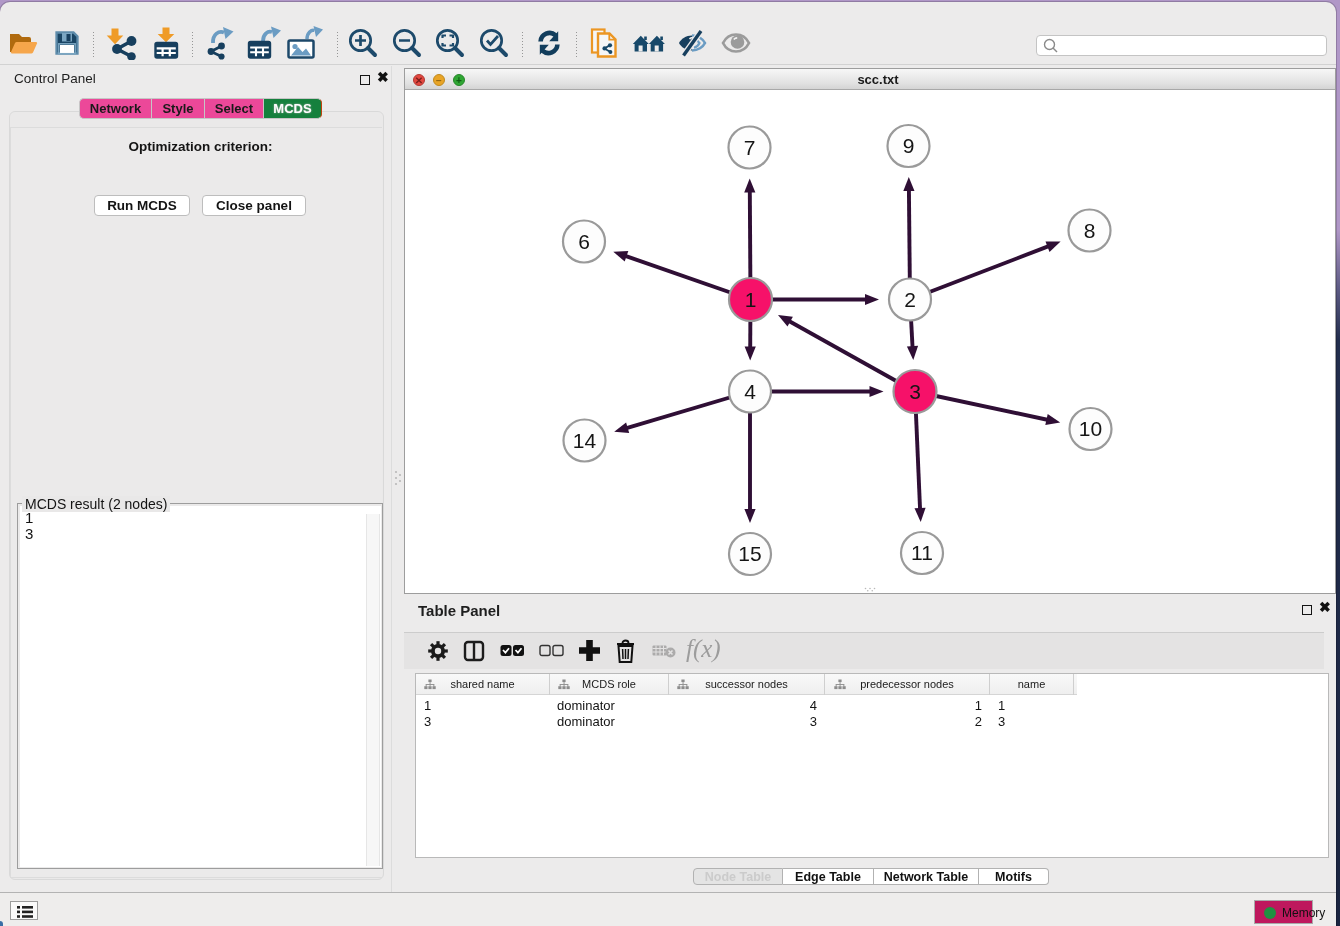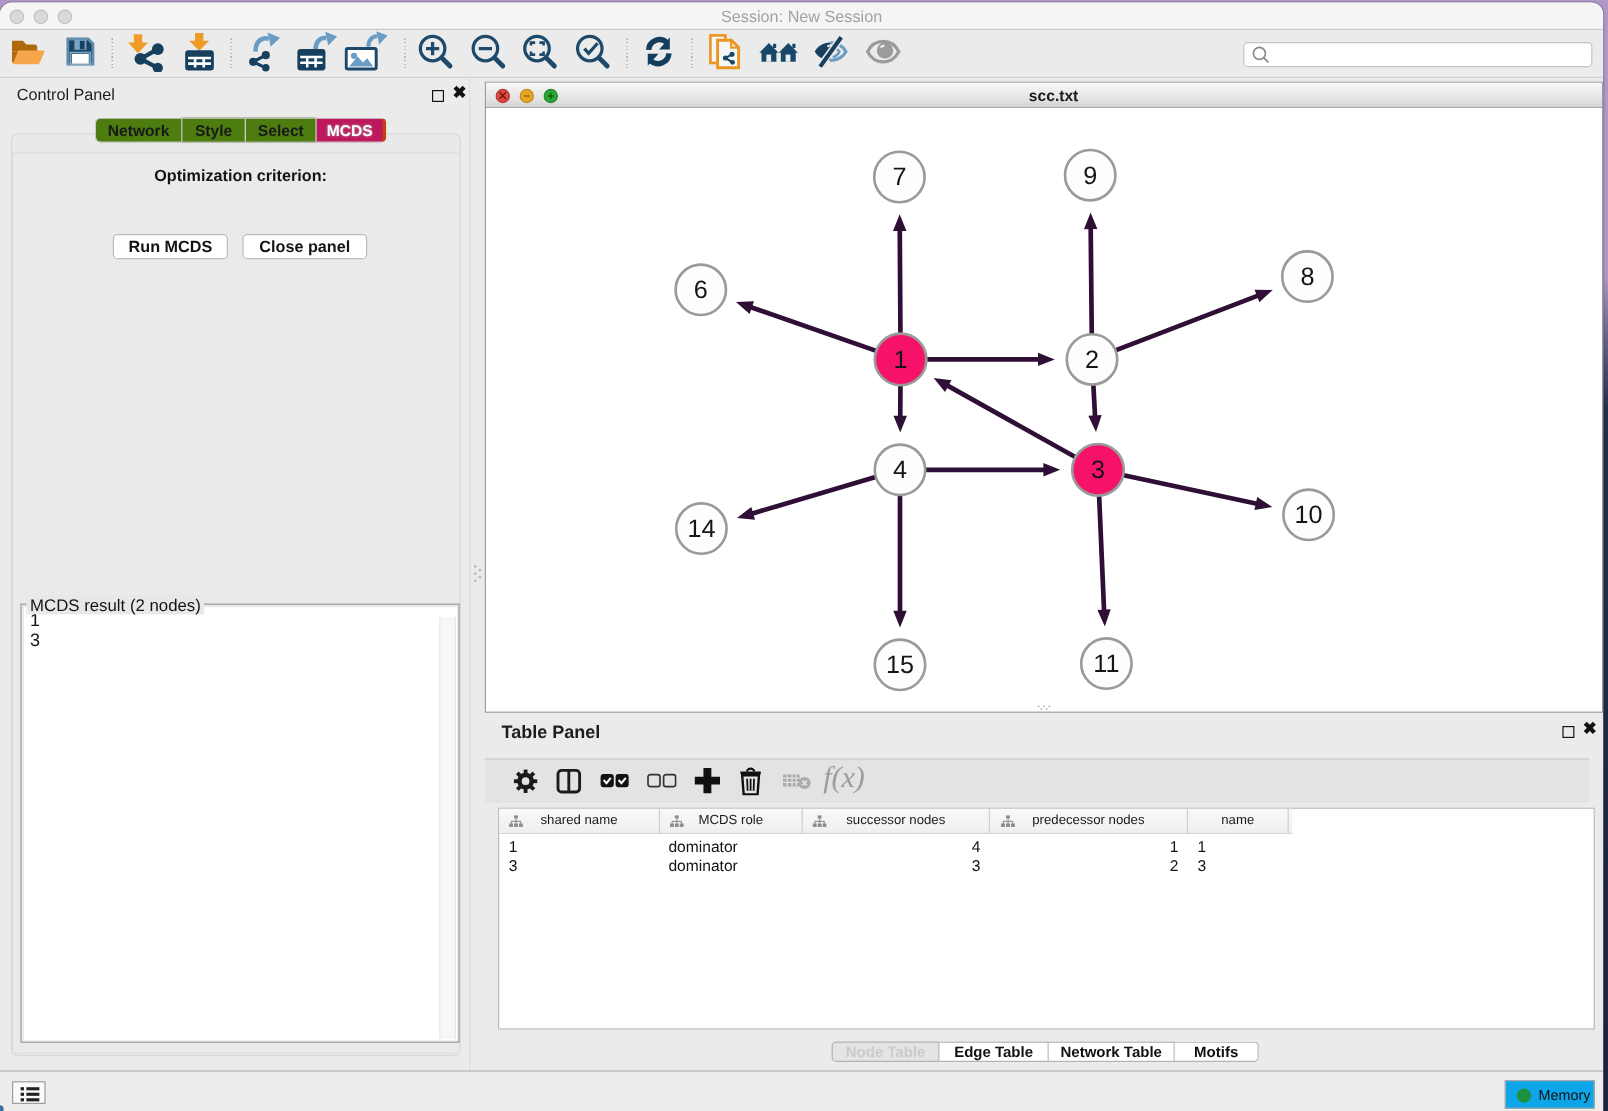--- a/index.html
+++ b/index.html
@@ -19,23 +19,23 @@
 .tbi { position:absolute; top:0; }
 .tsep { position:absolute; top:6px; height:27px; width:1px; background-image:repeating-linear-gradient(to bottom, #969696 0 1px, transparent 1px 3px); }
 #search { position:absolute; left:1036px; top:9px; width:291px; height:21px; background:#fff; border:1px solid #c4c4c4; border-radius:4px; }
 
 #cpanel { position:absolute; left:0; top:64px; width:392px; height:826px; background:#ecebeb; border-right:1px solid #dcdcdc; }
 #cphead { position:absolute; left:0; top:0; width:392px; height:28px; }
 #cphead .t { position:absolute; left:14px; top:5px; font-size:13.5px; color:#1e1e1e; }
 .sqbtn { position:absolute; top:9px; width:9.5px; height:9.5px; border:1.6px solid #141414; }
 .xbtn { position:absolute; top:3px; font-size:14px; font-weight:bold; color:#111; }
 #tabs { position:absolute; left:79px; top:32px; height:21px; z-index:5; }
-.tab { position:absolute; top:0; height:21px; background:#4d7c0f; border:1px solid #c6c6c6; border-right:none; font-size:13px; font-weight:600; color:#1a1a1a; text-align:center; line-height:20px; }
+.tab { position:absolute; top:0; height:21px; background:#ec4899; border:1px solid #c6c6c6; border-right:none; font-size:13px; font-weight:600; color:#1a1a1a; text-align:center; line-height:20px; }
 #tab-net { border-radius:5px 0 0 5px; }
-#tab-mcds { background:#be185d; color:#fdfdfd; border-right:3px solid #c2410c; border-radius:0 5px 5px 0; text-shadow:0 0 2px #b5b5b5; }
+#tab-mcds { background:#15803d; color:#fdfdfd; border-right:1px solid #c2410c; border-radius:0 5px 5px 0; text-shadow:0 0 2px #b5b5b5; }
 #cpcontent { position:absolute; left:9px; top:45px; width:375px; height:769px; border:1px solid #d9d9d9; border-radius:6px; background:#eae9e9; }
 #cpinner { position:absolute; left:10px; top:61px; width:372px; height:751px; border:1px solid #dcdcdc; border-right:none; background:#ebeaea; }
 #optlabel { position:absolute; left:8px; top:73px; width:385px; text-align:center; font-size:13.5px; font-weight:bold; color:#141414; }
 #dropdown { position:absolute; left:45px; top:94px; width:312px; height:22px; background:#fff; border:1px solid #bdbdbd; border-radius:5px; font-size:14px; color:#141414; line-height:21px; padding-left:25px; }
 .btn { position:absolute; height:21px; background:#fff; border:1px solid #bdbdbd; border-radius:4px; font-size:13.5px; font-weight:bold; color:#141414; text-align:center; line-height:20px; }
 #mcdsbox { position:absolute; left:17px; top:437px; width:366px; height:366px; border:1px solid #9d9d9d; }
 #mcdsbox .lbl { position:absolute; left:4px; top:-8px; background:#e9e8e8; padding:0 3px; font-size:14px; color:#141414; }
 #mcdslist { position:absolute; left:2px; top:2px; width:361px; height:361px; background:#fff; font-size:15px; color:#141414; padding:4px 0 0 5px; line-height:16px; }
 #mcdssb { position:absolute; right:1px; top:8px; width:14px; height:352px; background:#f7f7f7; border-left:1px solid #e6e6e6; border-right:1px solid #e6e6e6; }
 
@@ -57,36 +57,30 @@
 #thead { position:absolute; left:0; top:0; width:661px; height:21px; background:linear-gradient(#f9f9f9,#efefef); border-bottom:1px solid #d5d5d5; font-size:11px; color:#1a1a1a; }
 .thc { position:absolute; top:0; height:21px; border-right:1px solid #cfcfcf; text-align:center; line-height:21px; }
 .trow { position:absolute; font-size:13px; color:#141414; height:16px; line-height:16px; }
 #ttabs { position:absolute; left:289px; top:272px; height:17px; font-size:12.5px; font-weight:bold; }
 .ttab { position:absolute; top:0; height:17px; background:#fff; border:1px solid #b2b2b2; border-left:none; color:#111; text-align:center; line-height:17px; }
 #ttab-node { background:#e4e4e4; color:#cbcbcb; border-left:1px solid #b2b2b2; border-radius:4px 0 0 4px; }
 #ttab-motifs { border-radius:0 4px 4px 0; }
 
 #statusbar { position:absolute; left:0; top:890px; width:1336px; height:34px; background:#eeedec; border-top:1px solid #b3b3b3; }
 #listbtn { position:absolute; left:10px; top:8px; width:28px; height:19px; background:#fafafa; border:1px solid #9c9c9c; }
-#membtn { position:absolute; left:1254px; top:7px; width:75px; height:24px; background:#0ea5e9; border:1px solid #a9a9a9; font-size:12px; color:#111; }
+#membtn { position:absolute; left:1254px; top:7px; width:59px; height:24px; background:#be185d; border:1px solid #a9a9a9; font-size:12px; color:#111; }
 #membtn .dot { position:absolute; left:9px; top:6px; width:12px; height:12px; border-radius:50%; background:#1f9241; }
 #membtn .mt { position:absolute; left:27px; top:5px; }
 </style>
 </head>
 <body>
 <div id="bg"></div>
 <div id="bgtop"></div>
 <div id="bgright"></div>
 <div id="win">
-  <div id="titlebar">
-    <div class="tl" style="left:8px"></div>
-    <div class="tl" style="left:28px"></div>
-    <div class="tl" style="left:48px"></div>
-    <div id="title">Session: New Session</div>
-  </div>
   <div id="toolbar">
     <div class="tsep" style="left:93px"></div>
     <div class="tsep" style="left:192px"></div>
     <div class="tsep" style="left:337px"></div>
     <div class="tsep" style="left:522px"></div>
     <div class="tsep" style="left:576px"></div>
     <svg class="tbi" style="left:6px" width="34" height="34" viewBox="0 0 34 34">
         <path d="M4,8 h9 l3,3 h7 a2,2 0 0 1 2,2 v4 h-21 z" fill="#b06a0e"></path>
         <path d="M4,8 v18 h3 l4,-9 h-7 z" fill="#b06a0e"></path>
         <path d="M10,16 h20 a1,1 0 0 1 1,1.5 l-4,9 a2,2 0 0 1 -2,1 h-19 a1,1 0 0 1 -1,-1.5 l4,-9 a2,2 0 0 1 2,-1 z" fill="#f6a64b"></path>

